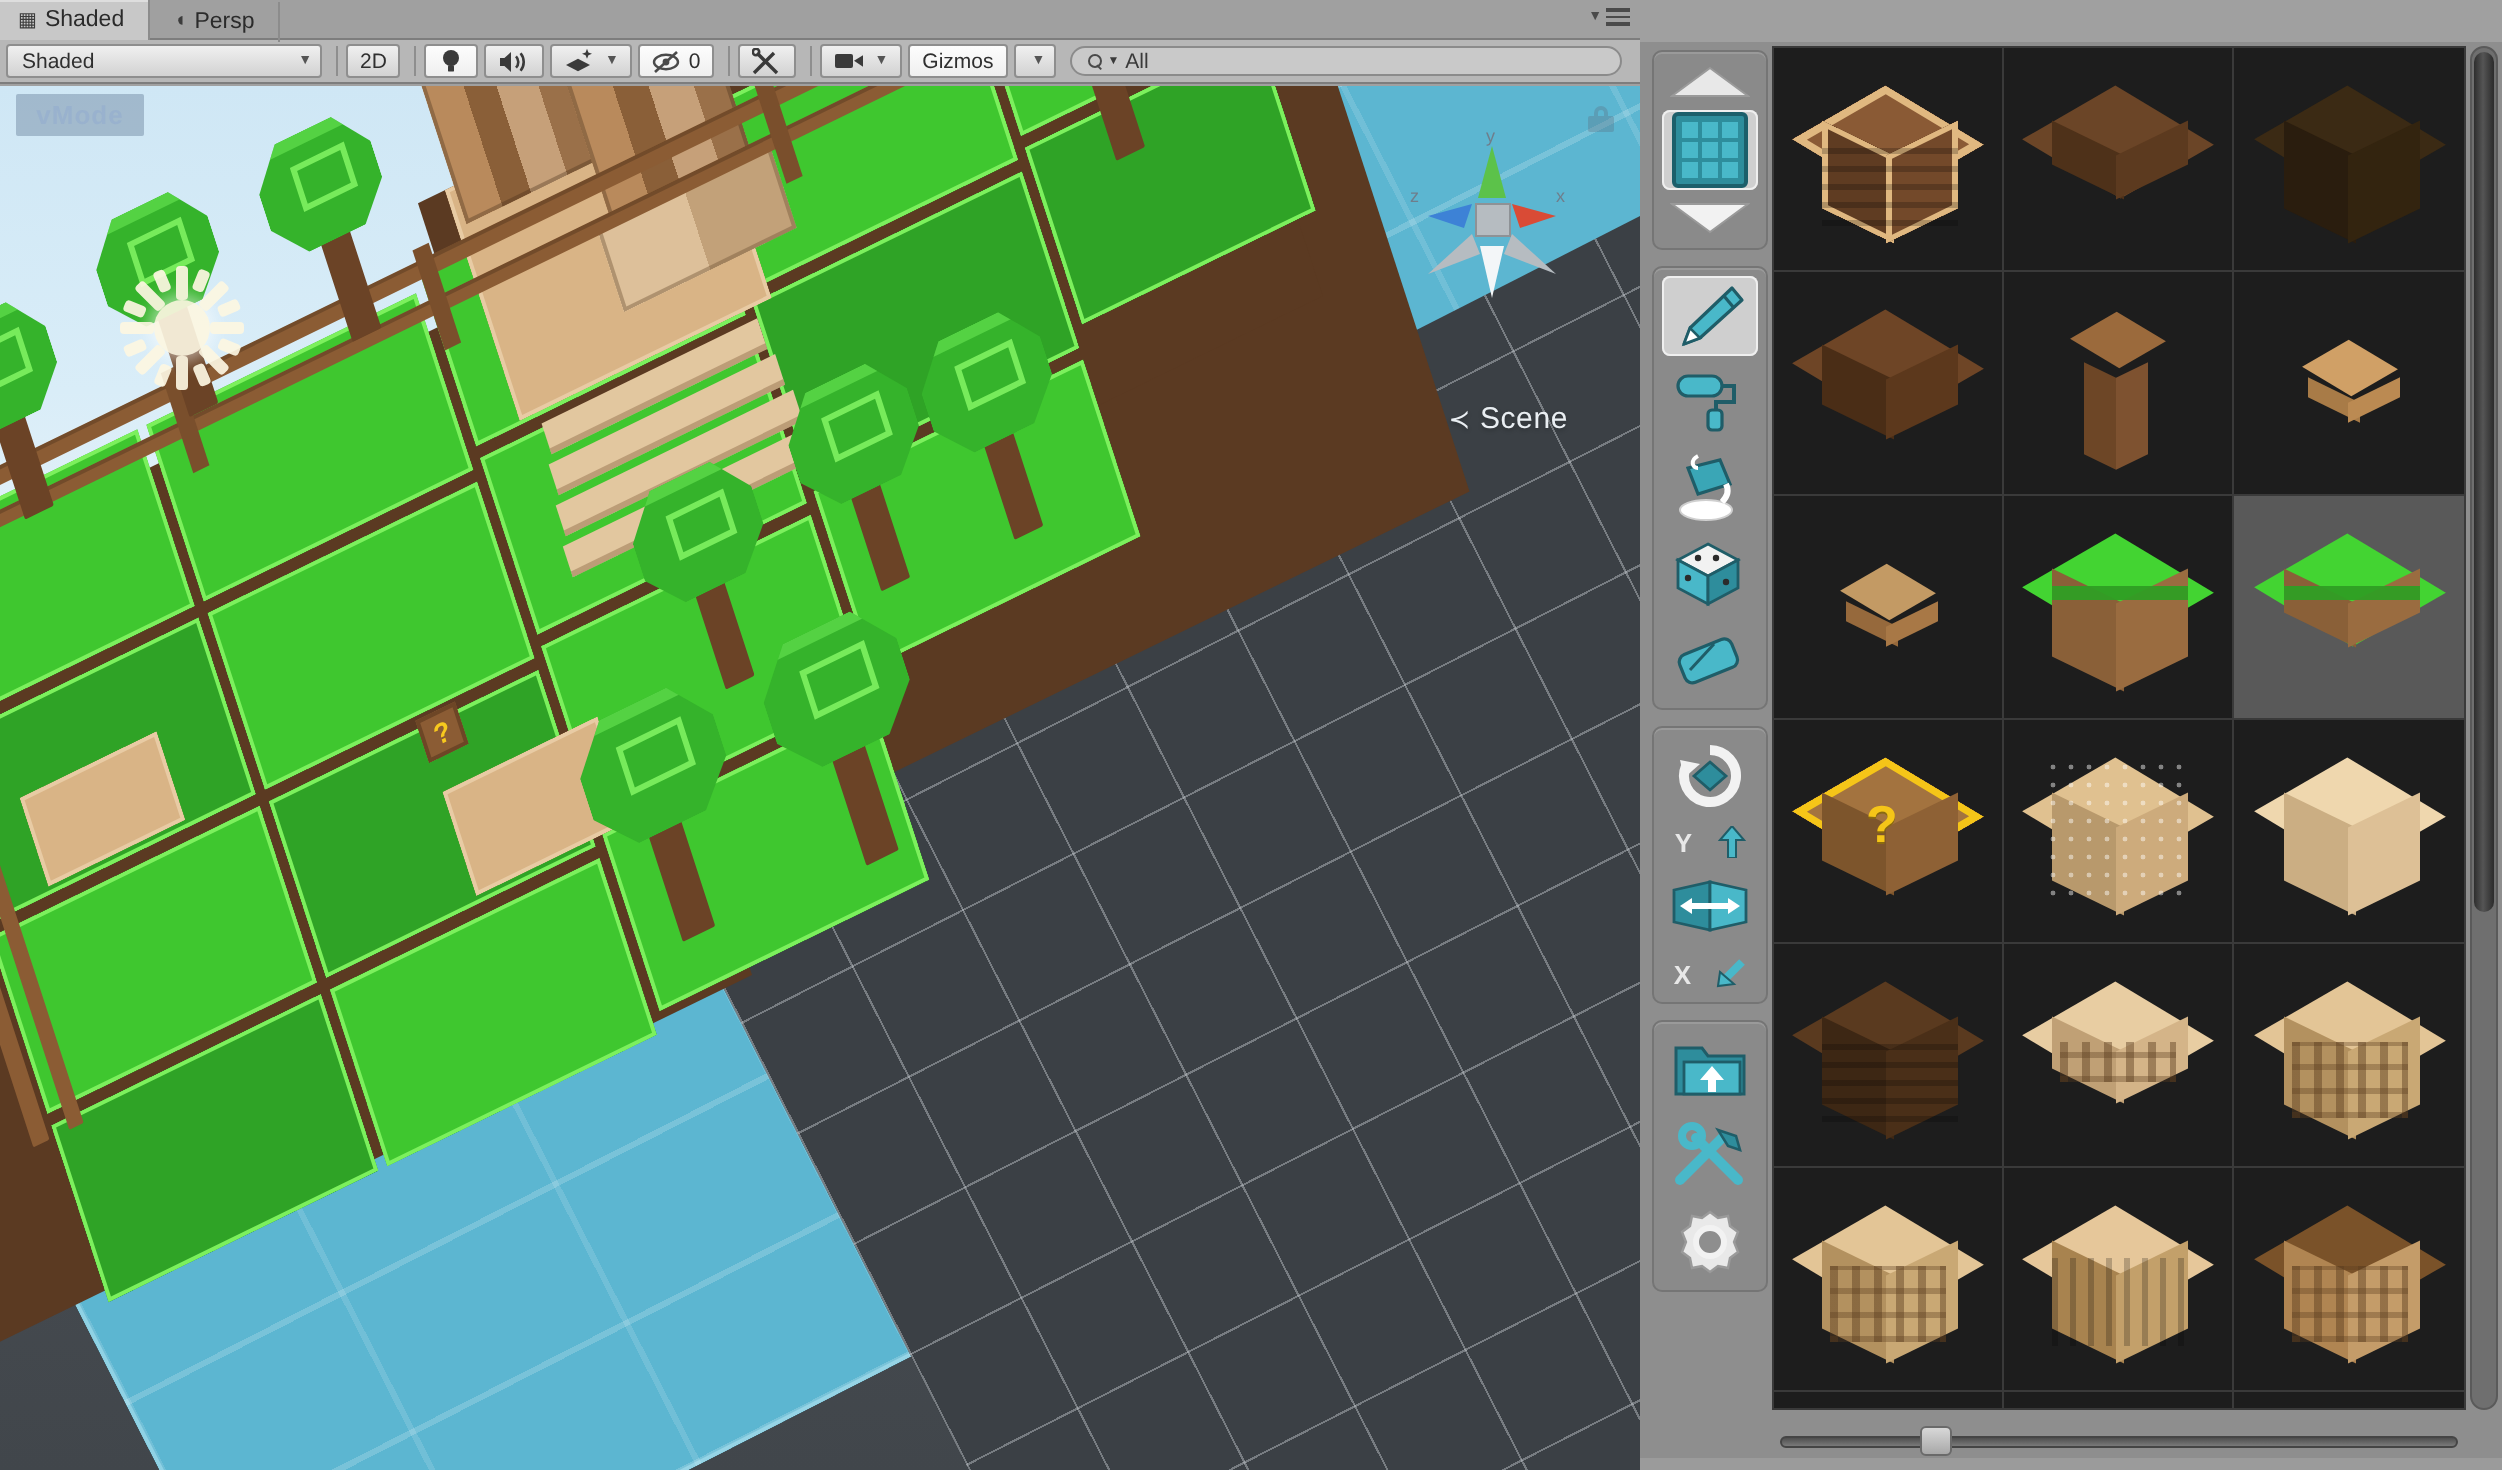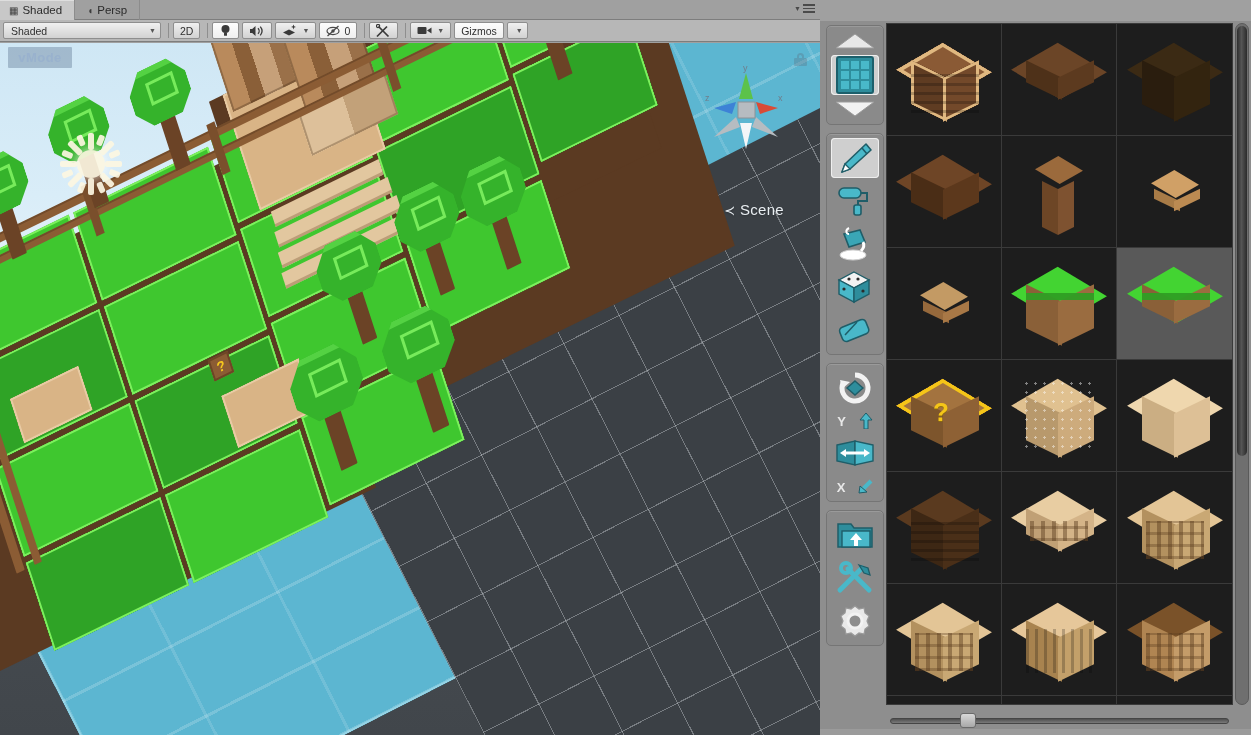--- a/index.html
+++ b/index.html
@@ -361,20 +361,27 @@
           <path d="M10 5.4 14.5 2.6v5.8z" fill="#3a3a3a"></path>
         </svg>
         <span class="caret">▼</span>
       </div>
       <div class="tbtn pressed">
         <span>Gizmos</span>
       </div>
       <div class="tbtn" style="padding:0 4px">
         <span class="caret">▼</span>
       </div>
+      <div class="search-wrap">
+        <div class="search-field">
+          <span class="mag"></span>
+          <span class="caret" style="font-size:6px">▼</span>
+          <span>All</span>
+        </div>
+      </div>
     </div>
 
     <div id="viewport">
 
       <div class="water"></div>
       <div class="ground"></div>
 
       <div class="island">
 
         <div class="soil" style="left:40px;  top:180px; width:800px; height:300px;"></div>

